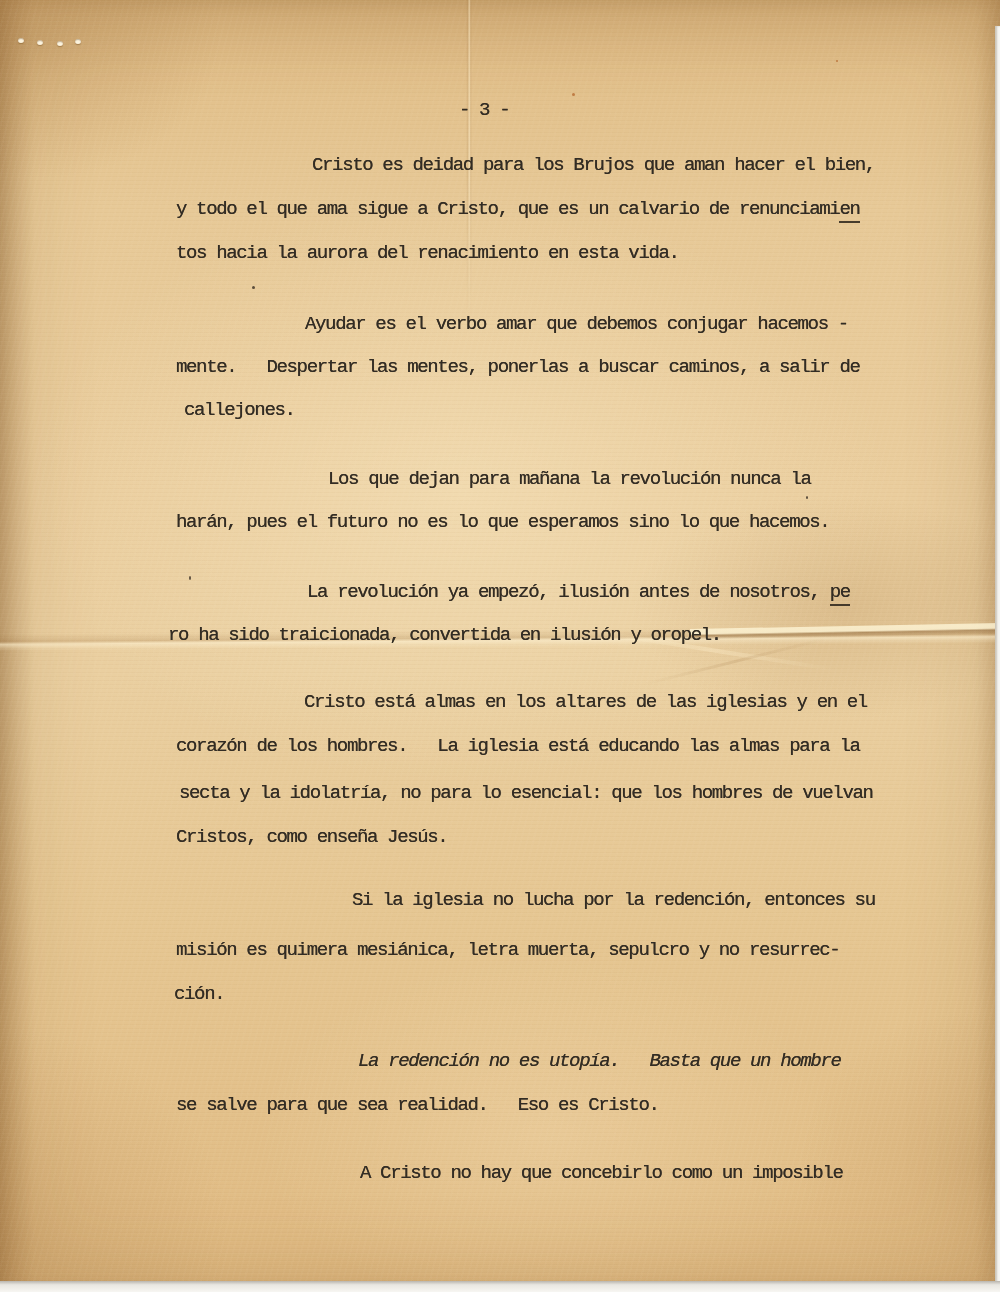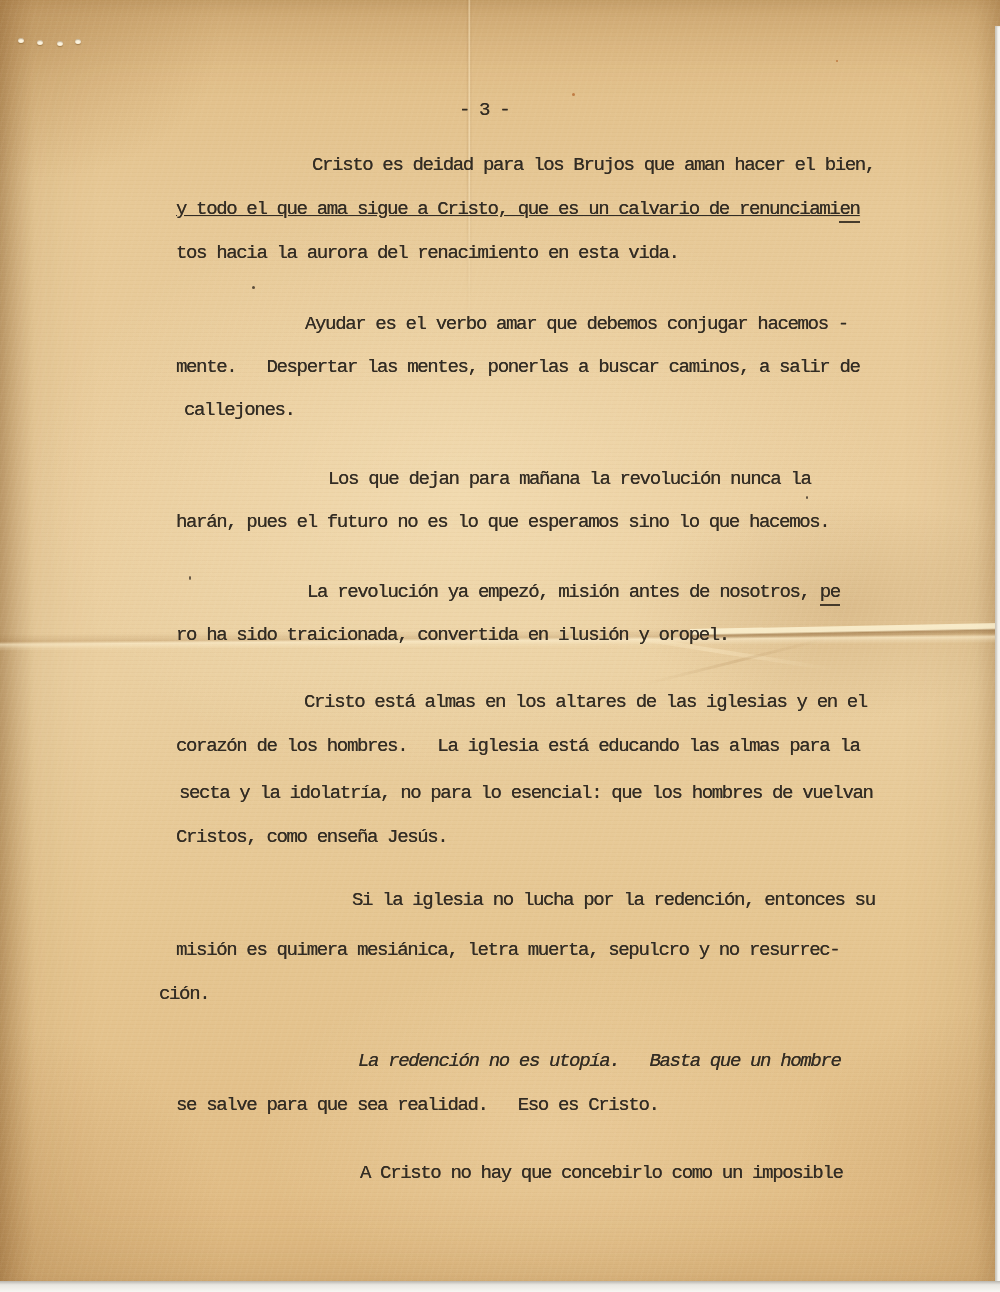--- a/index.html
+++ b/index.html
@@ -115,46 +115,46 @@
     <div class="speck-dark" style="left:252px;top:286px;width:3px;height:3px"></div>
     <div class="speck-dark" style="left:189px;top:576px;width:2px;height:4px"></div>
     <div class="speck-dark" style="left:806px;top:496px;width:2px;height:3px"></div>
     <div class="speck-rust" style="left:572px;top:93px;width:3px;height:3px"></div>
     <div class="speck-rust" style="left:836px;top:60px;width:2px;height:2px"></div>
 
     <div class="pageno">- 3 -</div>
     <div class="text-layer" id="text-layer">
         <div>
           <div class="line" style="top: 156px; left: 312px;"><span>Cristo es deidad para los Brujos que aman hacer el bien,</span></div>
-          <div class="line" style="top: 200px; left: 176px; text-decoration: underline;"><span>y todo el que ama sigue a Cristo, que es un calvario de renunciami</span><span class="u">en</span></div>
+          <div class="line" style="top: 200px; left: 176px;"><span>y todo el que ama sigue a Cristo, que es un calvario de renunciami</span><span class="u">en</span></div>
           <div class="line" style="top: 244px; left: 176px;"><span>tos hacia la aurora del renacimiento en esta vida.</span></div>
         </div>
         <div>
           <div class="line" style="top: 315px; left: 305px;"><span>Ayudar es el verbo amar que debemos conjugar hacemos -</span></div>
           <div class="line" style="top: 358px; left: 176px;"><span>mente.   Despertar las mentes, ponerlas a buscar caminos, a salir de</span></div>
           <div class="line" style="top: 401px; left: 176px; margin-left: 8px;"><span>callejones.</span></div>
         </div>
         <div>
           <div class="line" style="top: 470px; left: 328px;"><span>Los que dejan para mañana la revolución nunca la</span></div>
           <div class="line" style="top: 513px; left: 176px;"><span>harán, pues el futuro no es lo que esperamos sino lo que hacemos.</span></div>
         </div>
         <div>
-          <div class="line" style="top: 583px; left: 307px;"><span>La revolución ya empezó, misión antes de nosotros, </span><span class="u">pe</span></div>
-          <div class="line" style="top: 626px; left: 176px;"><span>ro ha sido traicionada, convertida en ilusión y oropel.</span></div>
+          <div class="line" style="top: 583px; left: 307px;"><span>La revolución ya empezó, ilusión antes de nosotros, </span><span class="u">pe</span></div>
+          <div class="line" style="top: 626px; left: 168px;"><span>ro ha sido traicionada, convertida en ilusión y oropel.</span></div>
         </div>
         <div>
           <div class="line" style="top: 693px; left: 304px;"><span>Cristo está almas en los altares de las iglesias y en el</span></div>
           <div class="line" style="top: 737px; left: 176px;"><span>corazón de los hombres.   La iglesia está educando las almas para la</span></div>
           <div class="line" style="top: 784px; left: 179px;"><span>secta y la idolatría, no para lo esencial: que los hombres de vuelvan</span></div>
           <div class="line" style="top: 828px; left: 176px;"><span>Cristos, como enseña Jesús.</span></div>
         </div>
         <div>
           <div class="line" style="top: 891px; left: 352px;"><span>Si la iglesia no lucha por la redención, entonces su</span></div>
           <div class="line" style="top: 941px; left: 176px;"><span>misión es quimera mesiánica, letra muerta, sepulcro y no resurrec-</span></div>
-          <div class="line" style="top: 985px; left: 159px;"><span>ción.</span></div>
+          <div class="line" style="top: 985px; left: 174px;"><span>ción.</span></div>
         </div>
         <div>
           <div class="line" style="top: 1052px; left: 358px; font-style: italic;"><span>La redención no es utopía.   Basta que un hombre</span></div>
           <div class="line" style="top: 1096px; left: 176px;"><span>se salve para que sea realidad.   Eso es Cristo.</span></div>
         </div>
         <div>
           <div class="line" style="top: 1164px; left: 360px;"><span>A Cristo no hay que concebirlo como un imposible</span></div>
         </div>
       </div>
   </div>

